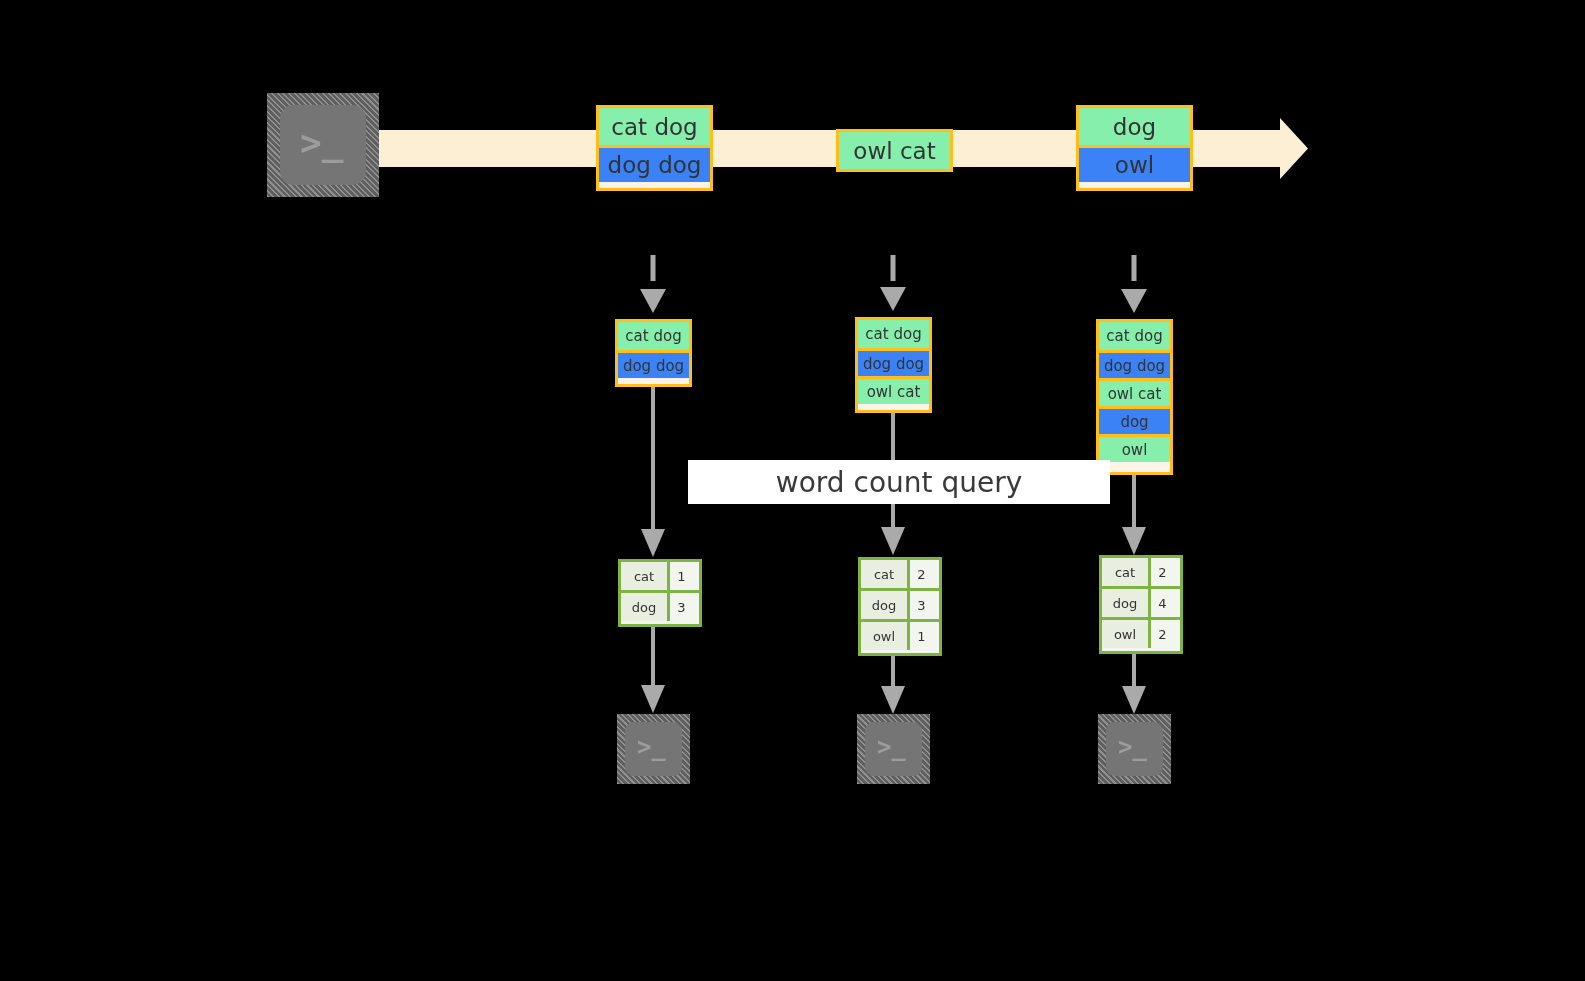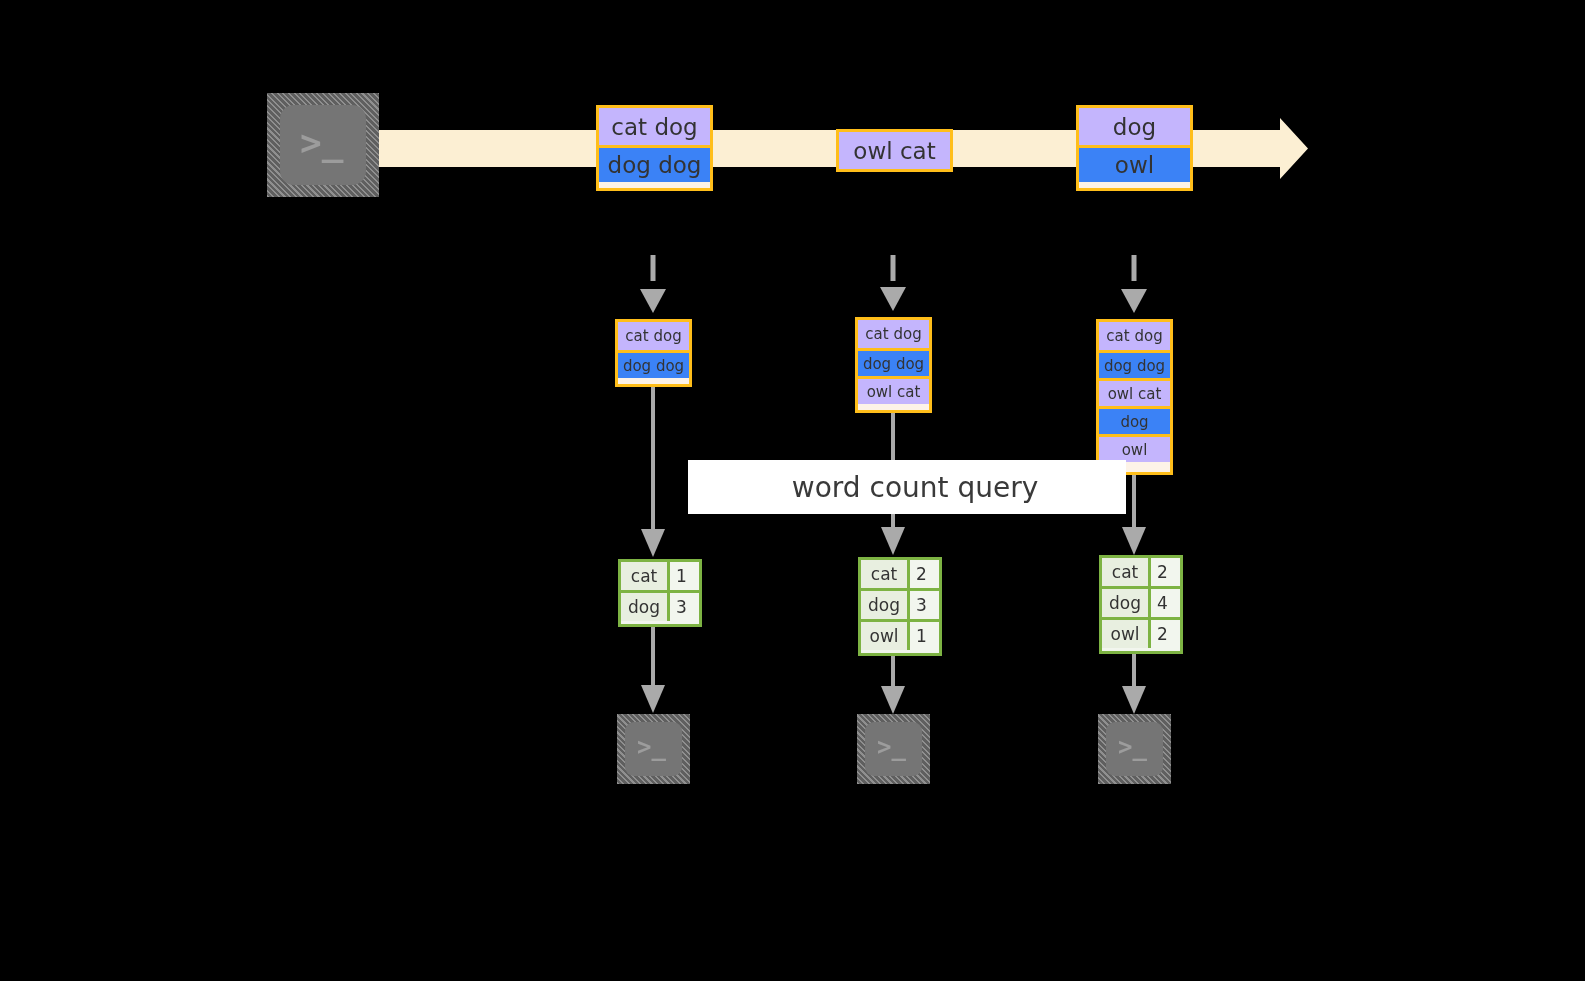--- a/index.html
+++ b/index.html
@@ -71,21 +71,21 @@
   }
   .evt-row {
     box-sizing: border-box;
     text-align: center;
     color: #333333;
     white-space: nowrap;
     display: flex;
     align-items: center;
     justify-content: center;
   }
-  .evt-row.odd  { background: #c4b5fd; }
+  .evt-row.odd  { background: #86efac; }
   .evt-row.even { background: #3b82f6; }
   .evt-row + .evt-row { border-top: 3px solid #FFBE1A; }
 
   
   .evt-stack.big .evt-row {
     font-size: 23px;
     height: 37px;
   }
   
   .evt-stack.small .evt-row {
@@ -104,45 +104,44 @@
   .res-row {
     display: flex;
     height: 28px;
   }
   .res-row + .res-row { border-top: 3px solid #7DB343; }
   .res-cell {
     box-sizing: border-box;
     display: flex;
     align-items: center;
     justify-content: center;
-    font-size: 17px;
+    font-size: 13px;
     color: #333333;
   }
   .res-cell.word  { width: 46px; background: #E8EFE0; }
   .res-cell.count { width: 26px; background: #F2F6EE;
                     border-left: 3px solid #7DB343; }
 
   
   .arrow-svg {
     position: absolute;
     overflow: visible;
   }
 
   
   #query-banner {
     position: absolute;
     left: 688px;
     top: 460px;
     width: 422px;
-    height: 54px;
+    height: 44px;
     background: #FFFFFF;
     display: flex;
     align-items: center;
     justify-content: center;
-    padding-left: 16px;
   }
   #query-banner span {
     font-size: 28px;
     color: #3a3a3a;
     white-space: nowrap;
   }
 </style>
 </head>
 <body>
 

